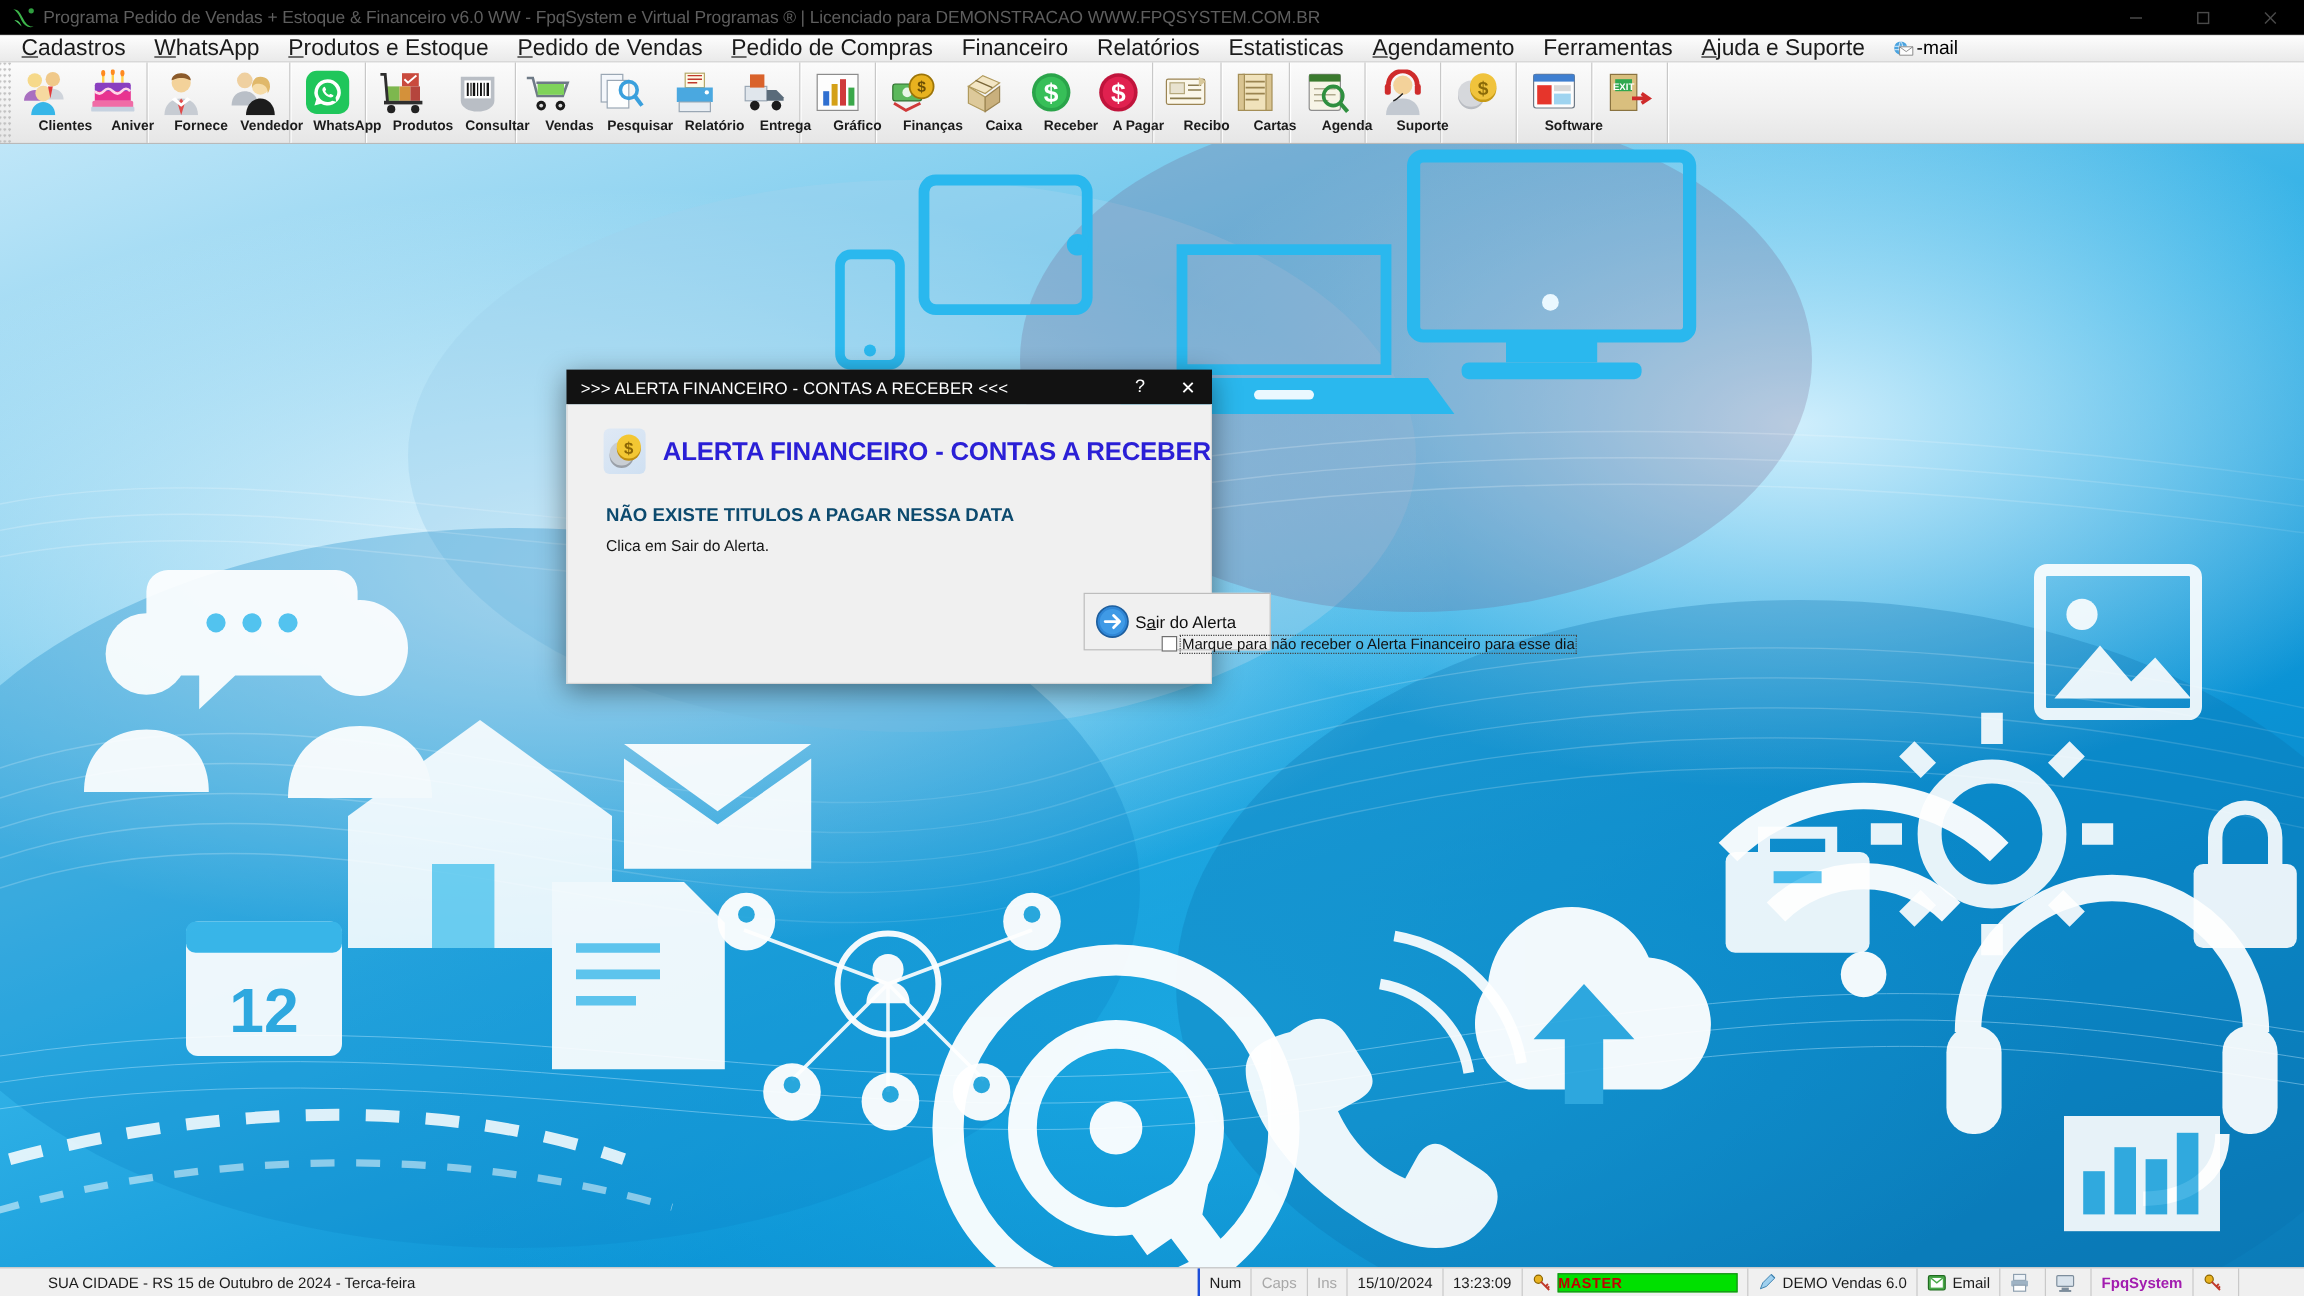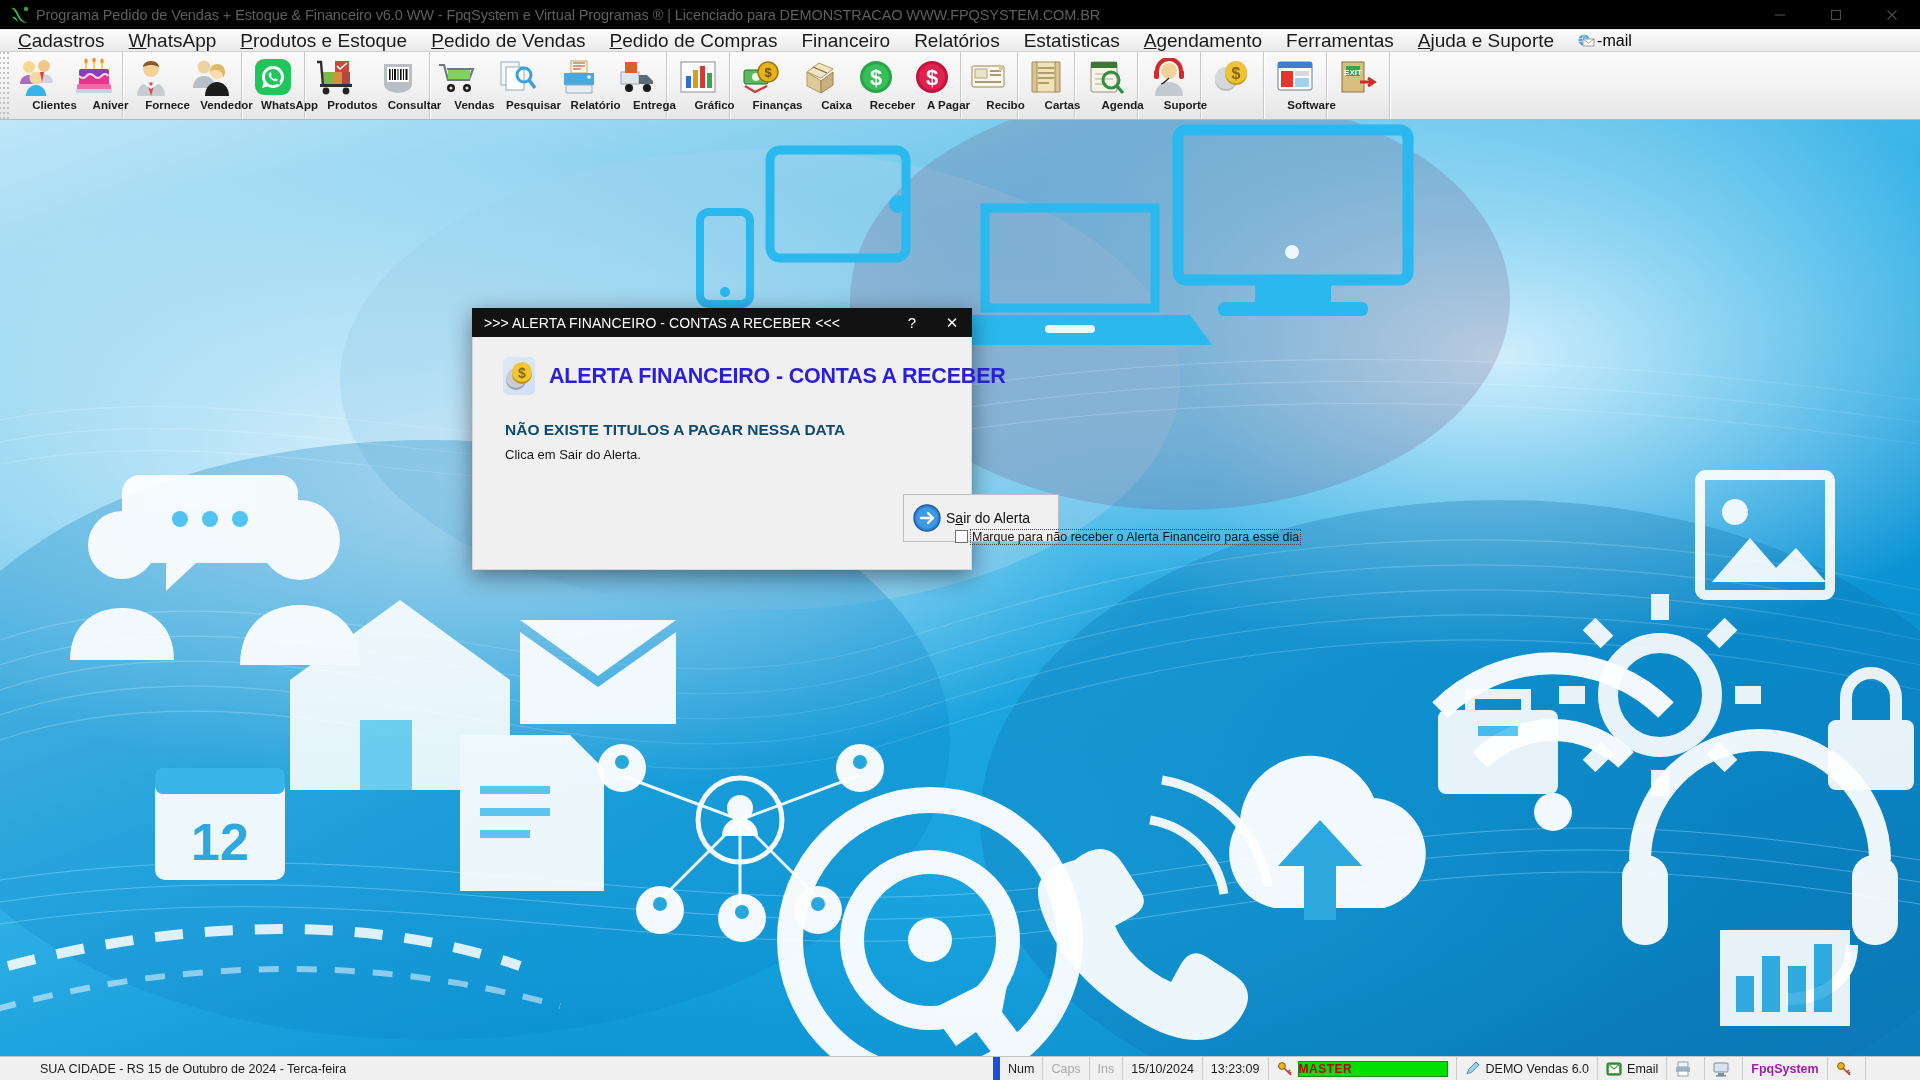--- a/index.html
+++ b/index.html
@@ -124,21 +124,21 @@
       radial-gradient(ellipse 45% 50% at 78% 25%, #cfeefc 0%, rgba(207,238,252,0) 65%),
       radial-gradient(ellipse 55% 50% at 52% 78%, #1aa6e0 0%, rgba(26,166,224,0) 70%),
       linear-gradient(160deg,#bfe6f8 0%,#7fcdee 22%,#2fb0e6 48%,#0b93d5 70%,#0b7bb8 100%);
   }
   .wp-svg { position:absolute; inset:0; width:100%; height:100%; }
 
   
   .dialog {
     position: absolute;
     left: 472px; top: 308px;
-    width: 500px; height: 262px;
+    width: 538px; height: 262px;
     box-shadow: 0 6px 22px rgba(0,0,0,.45);
     z-index: 60;
     font-family: "Liberation Sans", sans-serif;
   }
   .dlg-title {
     height: 29px;
     background: #121212;
     display: flex;
     align-items: center;
     color: #ffffff;
@@ -182,21 +182,21 @@
     font-weight: bold;
     color: #0c4a6e;
   }
   .dlg-sub {
     margin: 8px 0 0 32px;
     font-size: 13px;
     color: #161616;
   }
   .chk-row {
     position: absolute;
-    left: 482px; top: 193px;
+    left: 495px; top: 193px;
     display: flex; gap: 3px;
   }
   .chk-box {
     width: 13px; height: 13px;
     border: 1px solid #6e6e6e;
     background: #fff;
     flex: 0 0 auto;
   }
   .chk-lbl {
     font-size: 12.5px;
@@ -233,21 +233,21 @@
     font-size: 12.5px;
     color: #1b1b1b;
     z-index: 70;
   }
   .sb-cell {
     display: flex; align-items: center;
     padding: 0 8px;
     border-right: 1px solid #c9c9c9;
     white-space: nowrap;
   }
-  .sb-cell.first { flex: 0 0 1000px; border-right: 7px solid #1d4ed8; padding-left: 40px;}
+  .sb-cell.first { flex: 0 0 1000px; border-right: 2px solid #1d4ed8; padding-left: 40px;}
   .sb-cell.dim { color: #a8a8a8; }
   .sb-master {
     background: #00e000;
     color: #c00000;
     font-weight: bold;
     font-size: 12px;
     width: 150px;
     justify-content: center;
     height: 16px;
     align-self: center;

